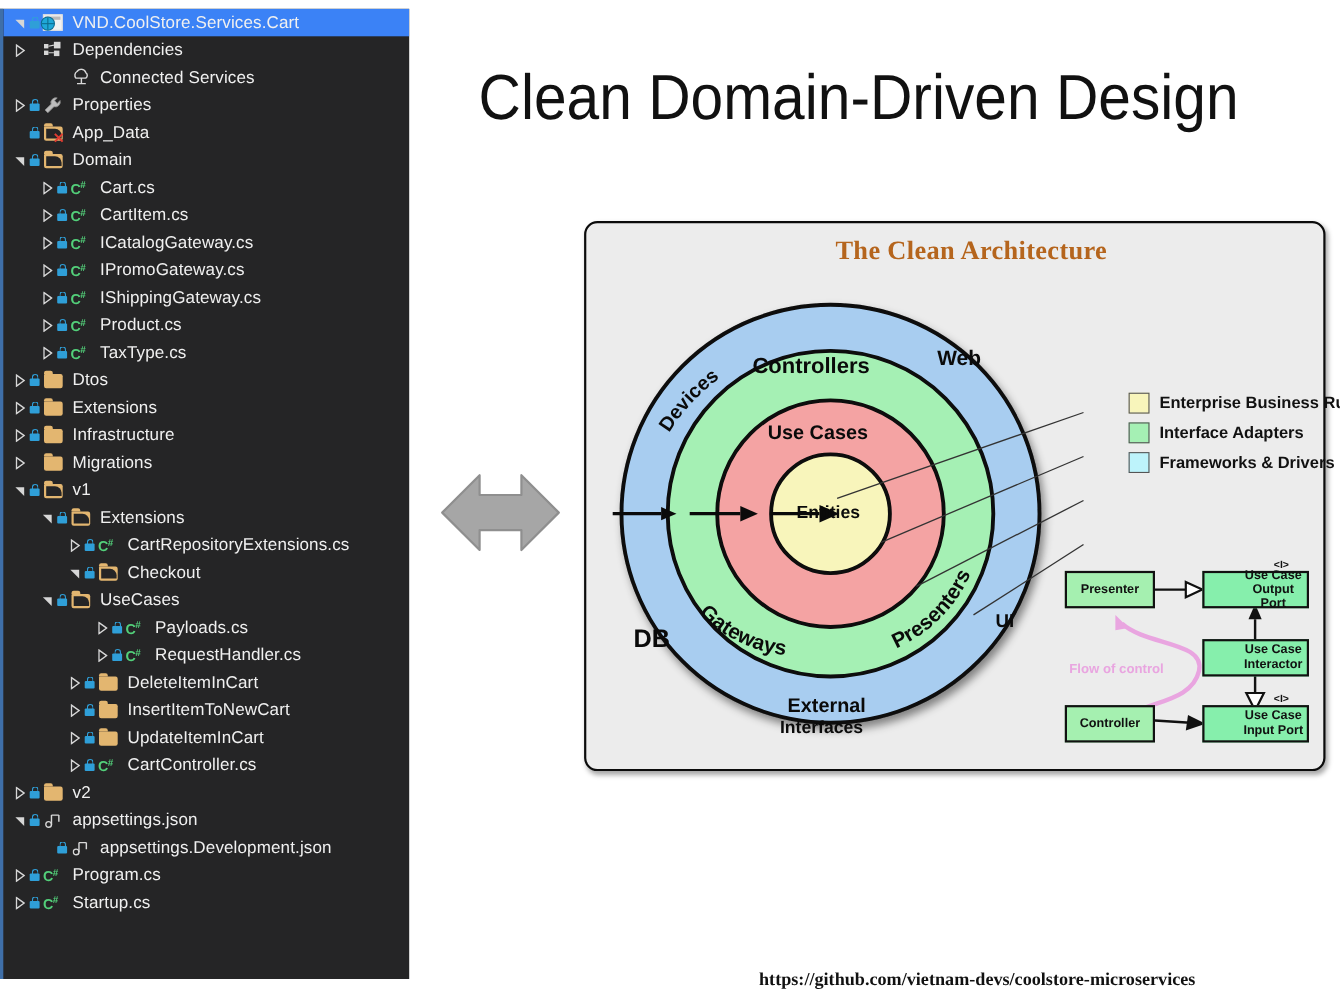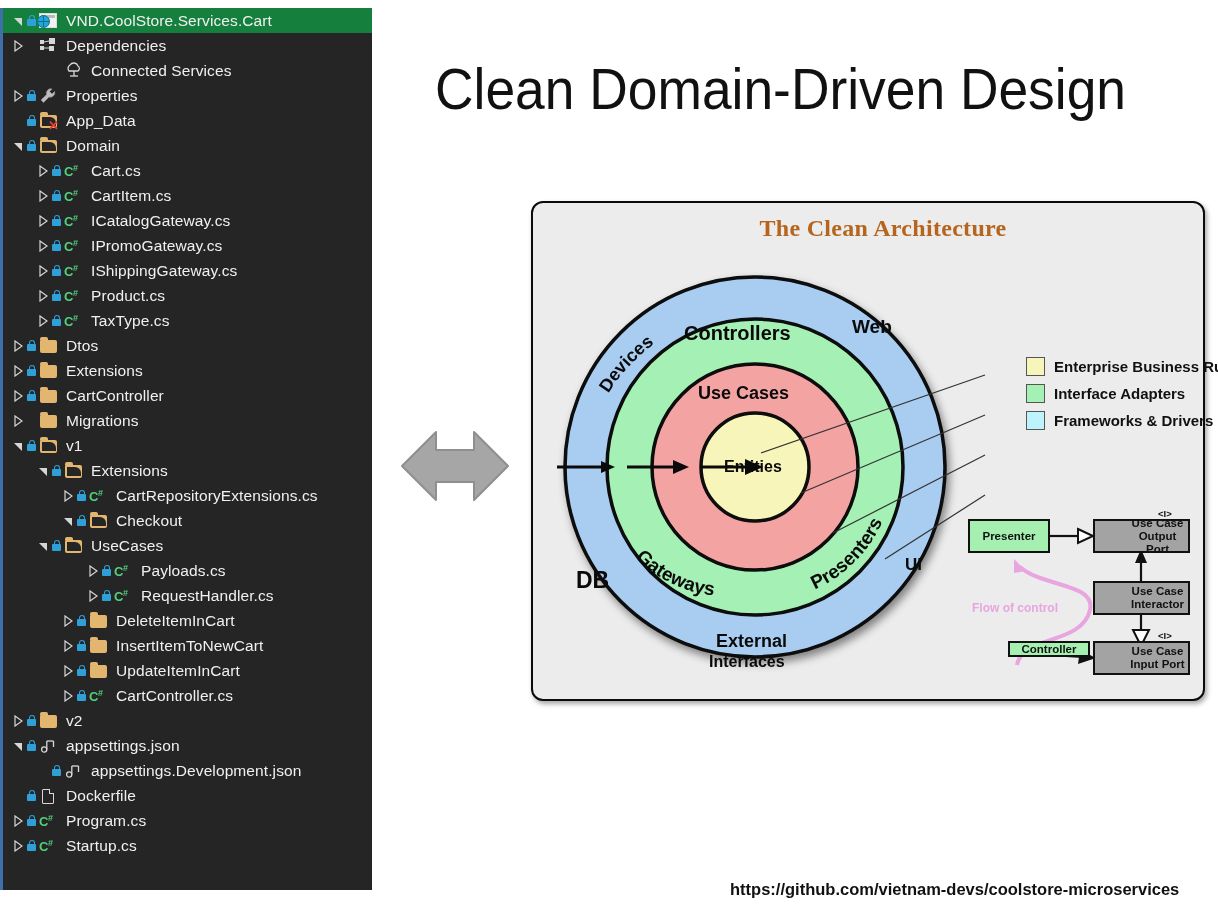--- a/index.html
+++ b/index.html
@@ -16,21 +16,21 @@
     position:absolute;left:0;top:8px;width:372px;height:882px;
     background:#252526;
     box-sizing:border-box;
     border-left:3px solid #3f6fa8;
     overflow:hidden;
   }
   .tree-row{
     position:relative;height:25px;display:flex;align-items:center;
     white-space:nowrap;color:#f0f0f0;font-size:15.5px;
   }
-  .tree-row.selected{background:#15803d;}
+  .tree-row.selected{background:#3b82f6;}
   .twisty{
     width:14px;min-width:14px;display:inline-block;text-align:center;
     color:#cfcfcf;font-size:10px;line-height:1;
   }
   .twisty svg{display:block;margin:0 auto;}
   .lock{
     width:13px;min-width:13px;height:14px;display:inline-block;position:relative;
     margin-right:1px;
   }
   .lock i{
@@ -140,32 +140,32 @@
   .legend-text{font-size:15px;font-weight:bold;color:#111;white-space:nowrap;}
 
   
   #flow-diagram{position:absolute;left:962px;top:505px;width:240px;height:180px;}
   .fbox{
     position:absolute;border:2px solid #111;box-sizing:border-box;
     display:flex;align-items:center;justify-content:center;text-align:center;
     font-size:11.5px;font-weight:bold;color:#111;line-height:13px;
   }
   .fbox.green{background:#a5f0b0;}
-  .fbox.pink{background:#a3a3a3;padding-left:32px;}
+  .fbox.pink{background:#86efac;padding-left:32px;}
   .iface{
     position:absolute;font-size:9.5px;font-weight:bold;color:#111;
   }
   #flow-label{
     position:absolute;font-size:12px;font-weight:bold;color:#e9a5e0;white-space:nowrap;
   }
 
   #footer-url{
-    position:absolute;left:730px;top:880px;
+    position:absolute;left:690px;top:880px;
     font-size:16.5px;font-weight:bold;color:#111;white-space:nowrap;
-    font-family:Liberation Sans, sans-serif;
+    font-family:Liberation Serif, serif;
   }
 </style>
 </head>
 <body>
 
 <div id="solution-explorer">
     <div class="tree-row selected">
       <span style="width: 8px; min-width: 8px; display: inline-block;"></span>
       <span class="twisty">
         <svg width="10" height="12" viewBox="0 0 10 12">
@@ -407,21 +407,21 @@
           <polygon points="2,1 9,6 2,11" fill="none" stroke="#d6d6d6" stroke-width="1.2"></polygon>
         </svg>
       </span>
       <span class="lock">
         <b></b>
         <i></i>
       </span>
       <span class="ico">
         <span class="fold-closed"></span>
       </span>
-      <span class="lbl">CartController</span>
+      <span class="lbl">Infrastructure</span>
     </div>
     <div class="tree-row">
       <span style="width: 8px; min-width: 8px; display: inline-block;"></span>
       <span class="twisty">
         <svg width="10" height="12" viewBox="0 0 10 12">
           <polygon points="2,1 9,6 2,11" fill="none" stroke="#d6d6d6" stroke-width="1.2"></polygon>
         </svg>
       </span>
       <span class="lock"></span>
       <span class="ico">
@@ -651,32 +651,20 @@
       </span>
       <span class="ico">
         <svg class="jsonico" width="17" height="15" viewBox="0 0 17 15">
           <circle cx="3.2" cy="10.5" r="2.6" fill="none" stroke="#d8d8d8" stroke-width="1.3"></circle>
           <line x1="5.8" y1="10.5" x2="5.8" y2="2" stroke="#d8d8d8" stroke-width="1.3"></line>
           <line x1="5.8" y1="2" x2="12.5" y2="2" stroke="#d8d8d8" stroke-width="1.3"></line>
           <line x1="12.5" y1="2" x2="12.5" y2="8" stroke="#d8d8d8" stroke-width="1.3"></line>
         </svg>
       </span>
       <span class="lbl">appsettings.Development.json</span>
-    </div>
-    <div class="tree-row">
-      <span style="width: 8px; min-width: 8px; display: inline-block;"></span>
-      <span class="twisty"></span>
-      <span class="lock">
-        <b></b>
-        <i></i>
-      </span>
-      <span class="ico">
-        <span class="fileico"></span>
-      </span>
-      <span class="lbl">Dockerfile</span>
     </div>
     <div class="tree-row">
       <span style="width: 8px; min-width: 8px; display: inline-block;"></span>
       <span class="twisty">
         <svg width="10" height="12" viewBox="0 0 10 12">
           <polygon points="2,1 9,6 2,11" fill="none" stroke="#d6d6d6" stroke-width="1.2"></polygon>
         </svg>
       </span>
       <span class="lock">
         <b></b>
@@ -810,21 +798,21 @@
     <span>Use Case</span>
     <span>Output Port</span>
   </div>
   <div class="iface" style="left:196px;top:3px;">&lt;I&gt;</div>
 
   <div class="fbox pink" style="left:131px;top:76px;width:97px;height:34px;flex-direction:column;">
     <span>Use Case</span>
     <span>Interactor</span>
   </div>
 
-  <div class="fbox green" style="left:6px;top:136px;width:82px;height:16px;margin-left:40px;">
+  <div class="fbox green" style="left:6px;top:136px;width:82px;height:34px;">
     <span>Controller</span>
   </div>
 
   <div class="fbox pink" style="left:131px;top:136px;width:97px;height:34px;flex-direction:column;">
     <span>Use Case</span>
     <span>Input Port</span>
   </div>
   <div class="iface" style="left:196px;top:125px;">&lt;I&gt;</div>
 
   <div id="flow-label" style="left:10px;top:96px;">Flow of control</div>

